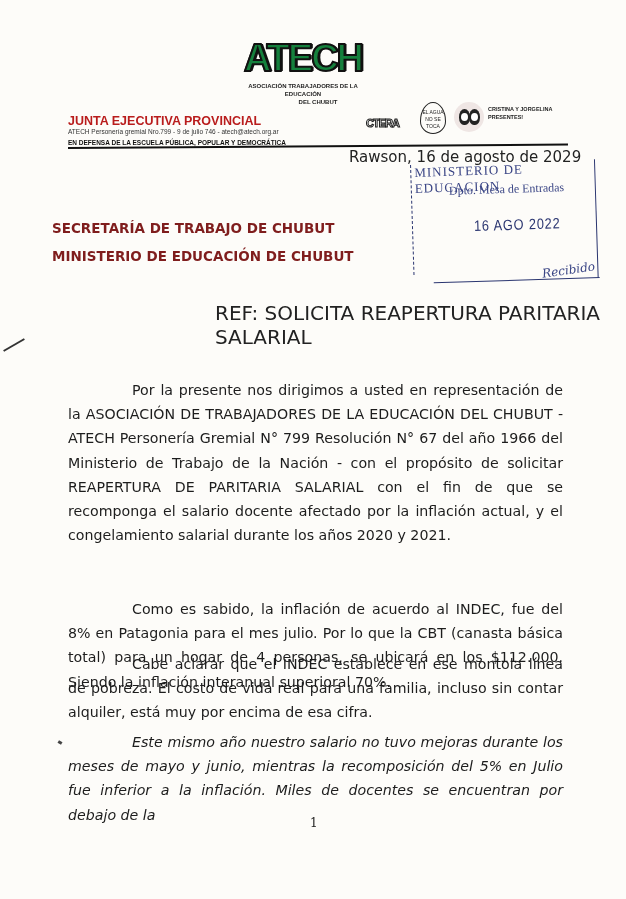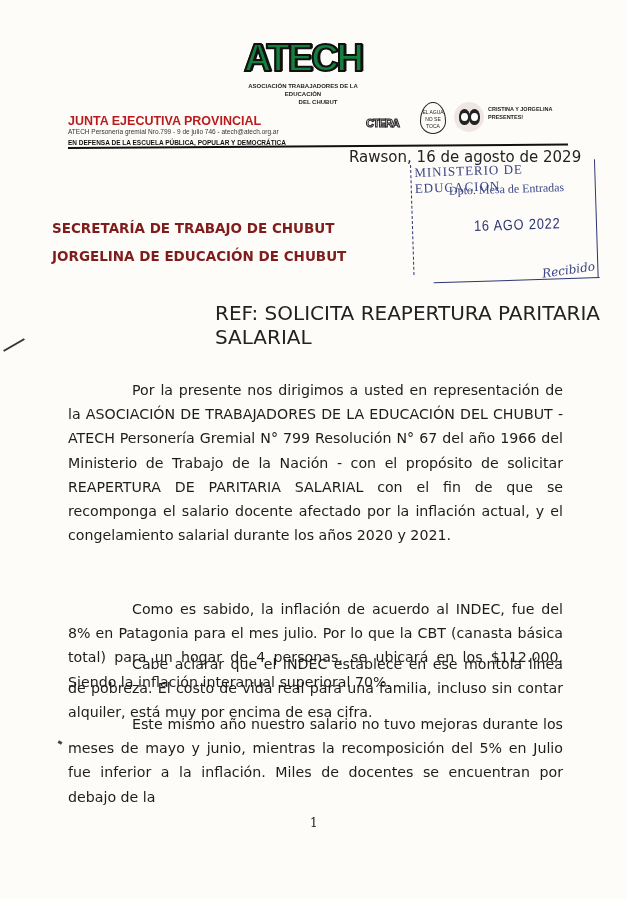--- a/index.html
+++ b/index.html
@@ -40,21 +40,21 @@
   #stamp-sub { position:absolute; left:38px; top:20px; font-family:"Liberation Serif", serif; font-size:12px; color:#3a4585; }
   #stamp-date { position:absolute; left:62px; top:54px; font-family:"Liberation Sans", sans-serif; font-size:15px; color:#2a3570; letter-spacing:1px; transform:scaleX(0.85); transform-origin:left; }
   #recibido { left:542px; top:263px; font-family:"DejaVu Serif", serif; font-style:italic; font-size:12px; color:#3a4585; transform:rotate(-8deg); }
   
   .recip { left:52px; font-weight:bold; font-size:13.5px; color:#7f1d1d; }
   #recip1 { top:220px; } #recip2 { top:248px; }
   #ref { left:215px; top:301px; font-size:20px; color:#222; }
   
   .para { position:absolute; left:68px; width:495px; font-size:14.2px; line-height:24.2px; text-align:justify; color:#1d1d1d; }
   .para .ind { display:inline-block; width:64px; }
-  #p1 { top:378px; } #p2 { top:561px;margin-top:36px; } #p3 { top:652px; } #p4 { top:712px; }
+  #p1 { top:378px; } #p2 { top:561px;margin-top:36px; } #p3 { top:652px; } #p4 { top:730px;font-style:italic; }
   #pagenum { left:310px; top:816px; font-family:"DejaVu Serif", serif; font-size:12px; color:#222; }
   
   #mark1 { left:2px; top:344px; width:24px; height:2px; background:#333; transform:rotate(-30deg); }
   #mark2 { left:58px; top:741px; width:4px; height:3px; background:#444; transform:rotate(30deg); }
 </style>
 </head>
 <body>
 
 <div id="logo" class="abs">
   <div class="mark">ATECH</div>
@@ -84,21 +84,21 @@
   <div class="top"></div>
   <div class="left"></div>
   <div class="bottom"></div>
   <div id="stamp-title">MINISTERIO DE EDUCACION</div>
   <div id="stamp-sub">Dpto. Mesa de Entradas</div>
   <div id="stamp-date">16 AGO 2022</div>
 </div>
 <div id="recibido" class="abs">Recibido</div>
 
 <div id="recip1" class="abs recip">SECRETARÍA DE TRABAJO DE CHUBUT</div>
-<div id="recip2" class="abs recip">JORGELINA DE EDUCACIÓN DE CHUBUT</div>
+<div id="recip2" class="abs recip">MINISTERIO DE EDUCACIÓN DE CHUBUT</div>
 
 <div id="ref" class="abs">REF: SOLICITA REAPERTURA PARITARIA SALARIAL</div>
 
 <div id="mark1" class="abs"></div>
 <div id="mark2" class="abs"></div>
 
 <div id="p1" class="para"><span class="ind"></span><span>Por la presente nos dirigimos a usted en representación de la ASOCIACIÓN DE TRABAJADORES DE LA EDUCACIÓN DEL CHUBUT - ATECH Personería Gremial N° 799 Resolución N° 67 del año 1966 del Ministerio de Trabajo de la Nación - con el propósito de solicitar REAPERTURA DE PARITARIA SALARIAL con el fin de que se recomponga el salario docente afectado por la inflación actual, y el congelamiento salarial durante los años 2020 y 2021.</span></div>
 <div id="p2" class="para"><span class="ind"></span><span>Como es sabido, la inflación  de acuerdo al INDEC, fue del 8% en Patagonia para el mes julio. Por lo que la CBT (canasta básica total) para un hogar de 4 personas, se ubicará en los $112.000.  Siendo la inflación interanual superioral 70%.</span></div>
 <div id="p3" class="para"><span class="ind"></span><span>Cabe aclarar que el INDEC establece en ese montola línea de pobreza. El costo de vida real para una familia, incluso sin contar alquiler, está muy por encima de esa cifra.</span></div>
 <div id="p4" class="para"><span class="ind"></span><span>Este mismo año nuestro salario no tuvo mejoras durante los meses de mayo y junio, mientras la recomposición del 5% en Julio fue inferior a la inflación. Miles de docentes se encuentran por debajo de la</span></div>

